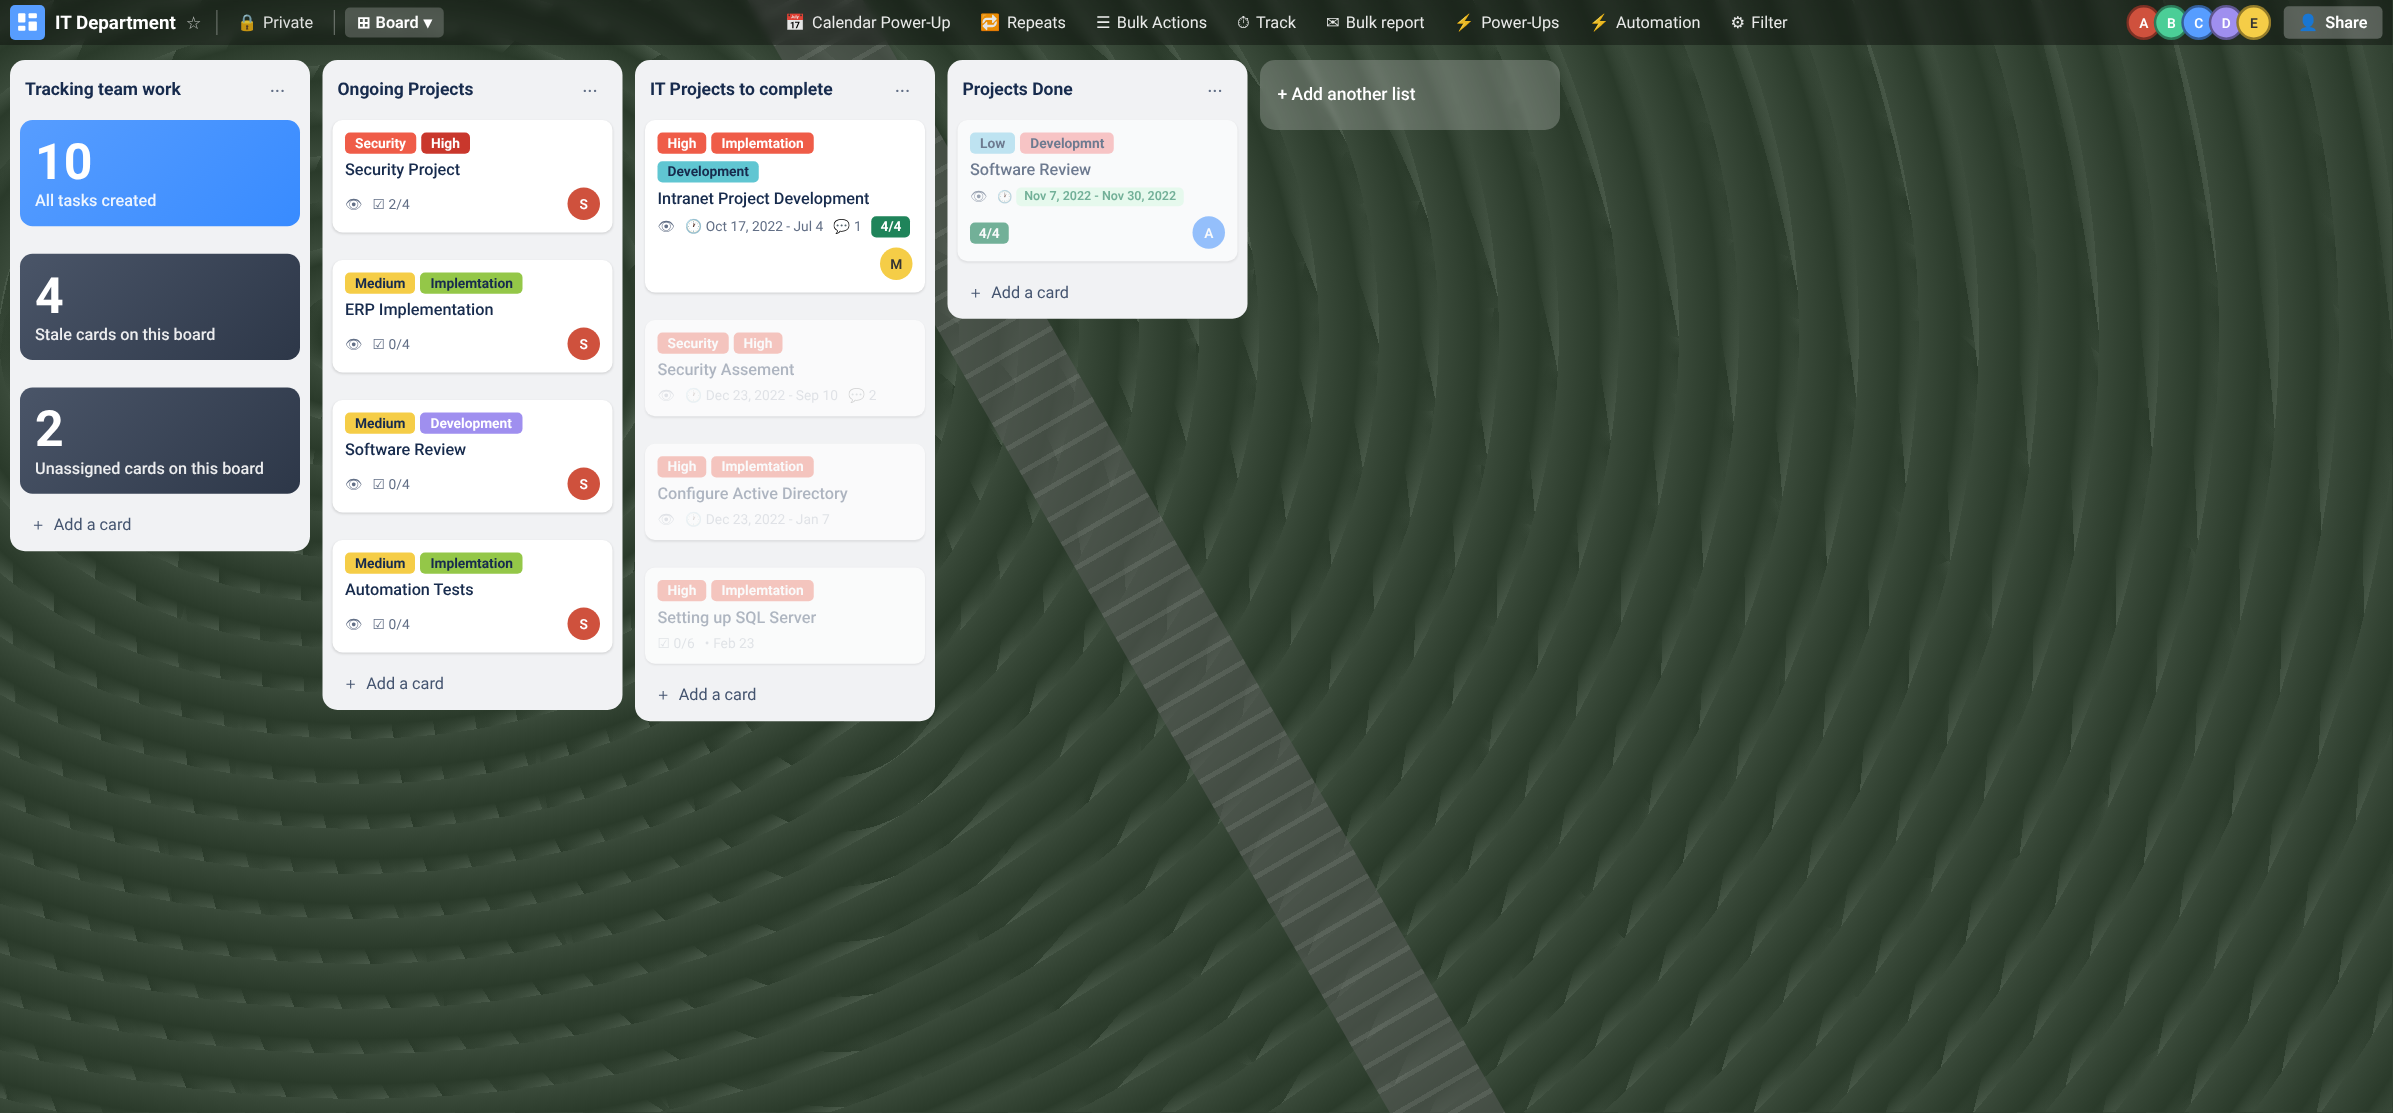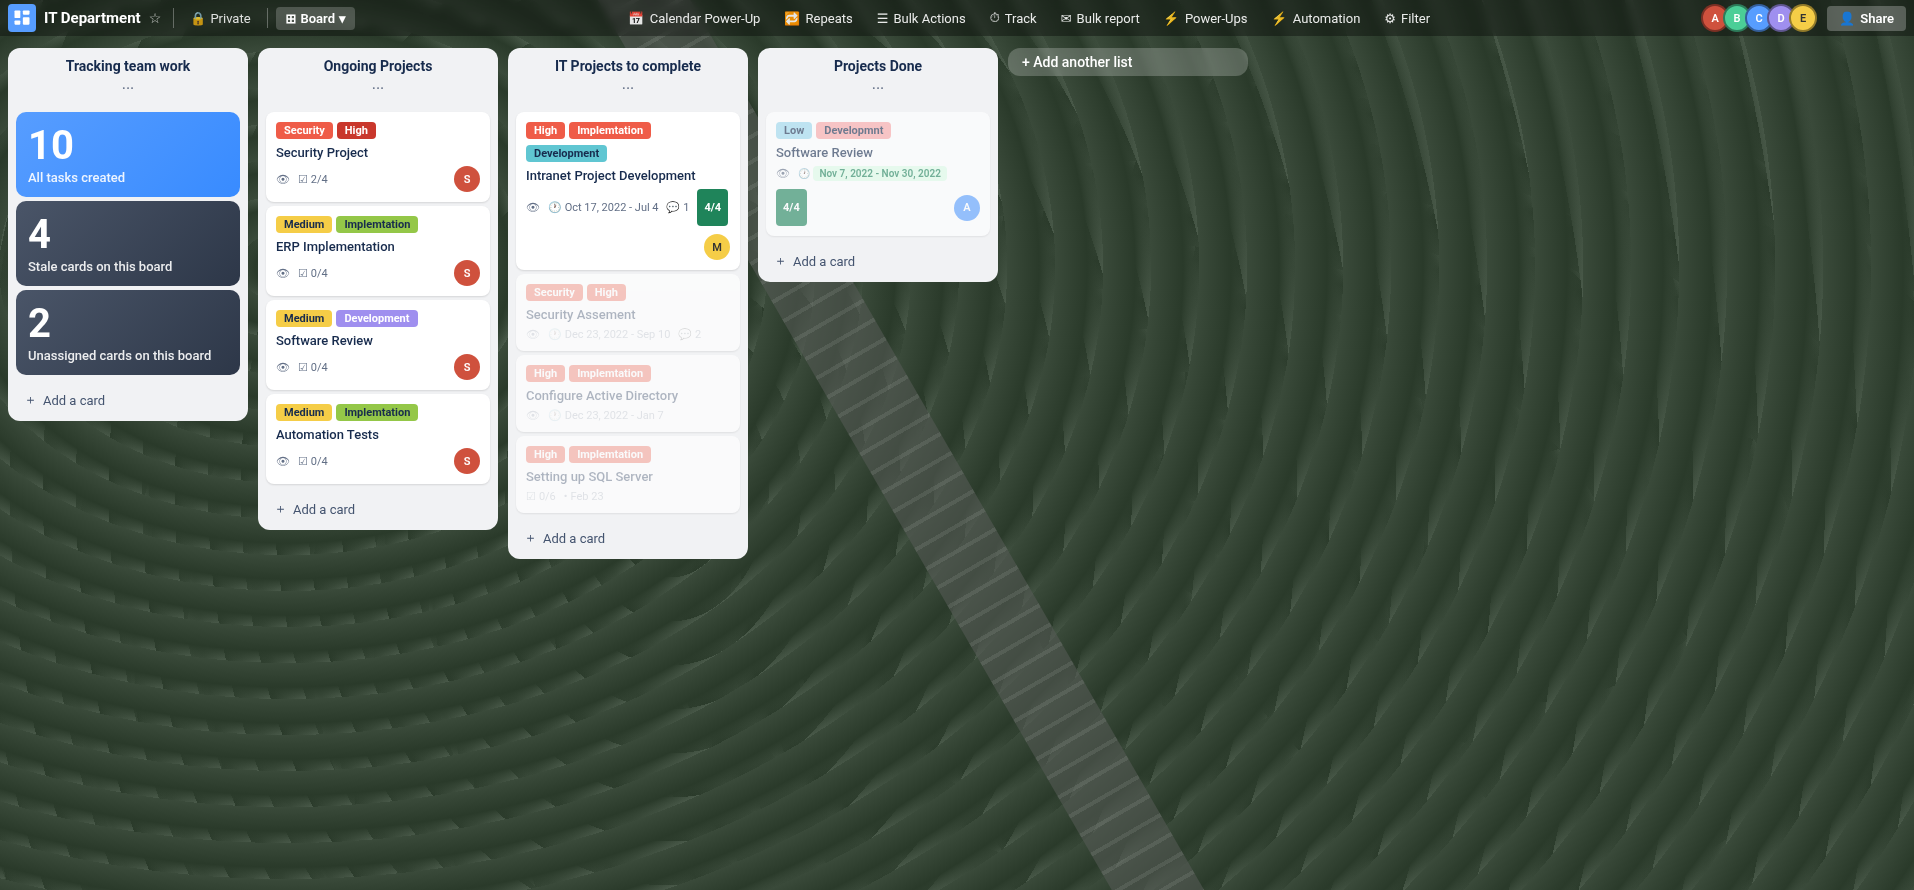--- a/index.html
+++ b/index.html
@@ -210,21 +210,20 @@
       display: flex;
       flex-direction: column;
       overflow: hidden;
     }
 
     .list-header {
       display: flex;
       align-items: center;
       justify-content: space-between;
       padding: 10px 12px 6px;
-      flex-direction: column;
     }
 
     .list-title {
       font-size: 14px;
       font-weight: 700;
       color: #172b4d;
       flex: 1;
     }
 
     .list-menu-btn {
@@ -236,21 +235,21 @@
       justify-content: center;
       cursor: pointer;
       color: #626f86;
       font-size: 16px;
     }
 
     .list-cards {
       padding: 4px 8px;
       display: flex;
       flex-direction: column;
-      gap: 4px;
+      gap: 22px;
       overflow-y: auto;
       flex: 1;
     }
 
     .list-footer {
       padding: 6px 8px;
     }
 
     .add-card-btn {
       display: flex;
@@ -381,40 +380,40 @@
       font-weight: 600;
     }
 
     .checklist-badge {
       display: inline-flex;
       align-items: center;
       gap: 3px;
       background: #1f845a;
       color: white;
       font-size: 11px;
-      padding: 12px 7px;
+      padding: 2px 7px;
       border-radius: 4px;
       font-weight: 700;
     }
 
     
     .add-list-btn {
       background: rgba(255,255,255,0.22);
       border-radius: 12px;
       width: 240px;
       min-width: 240px;
       padding: 10px 14px;
       display: flex;
       align-items: center;
       gap: 8px;
       color: white;
       font-size: 14px;
       font-weight: 500;
       cursor: pointer;
-      height: 28px;
+      height: 56px;
       backdrop-filter: blur(2px);
     }
 
     
     .card-faded .card-title,
     .card-faded .label,
     .card-faded .card-meta-item {
       opacity: 0.5;
     }
 

